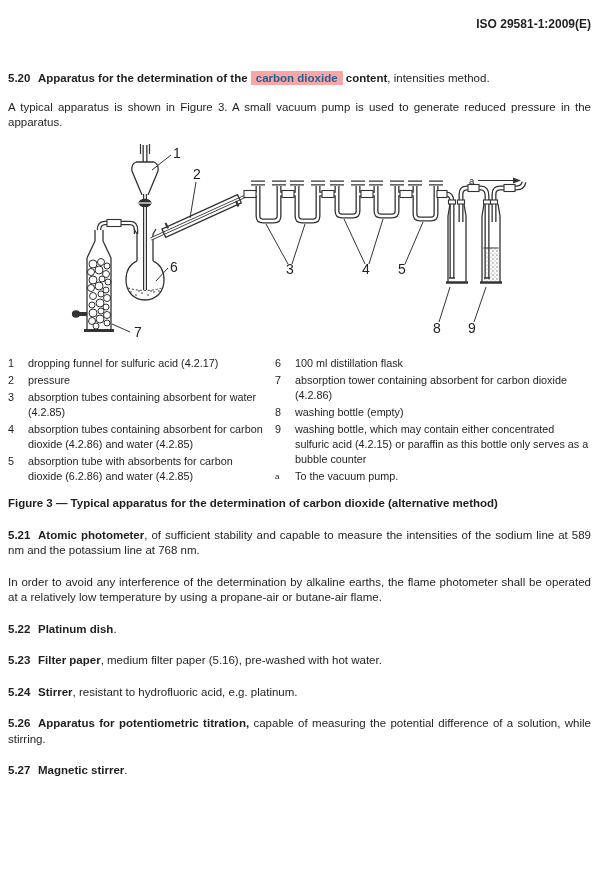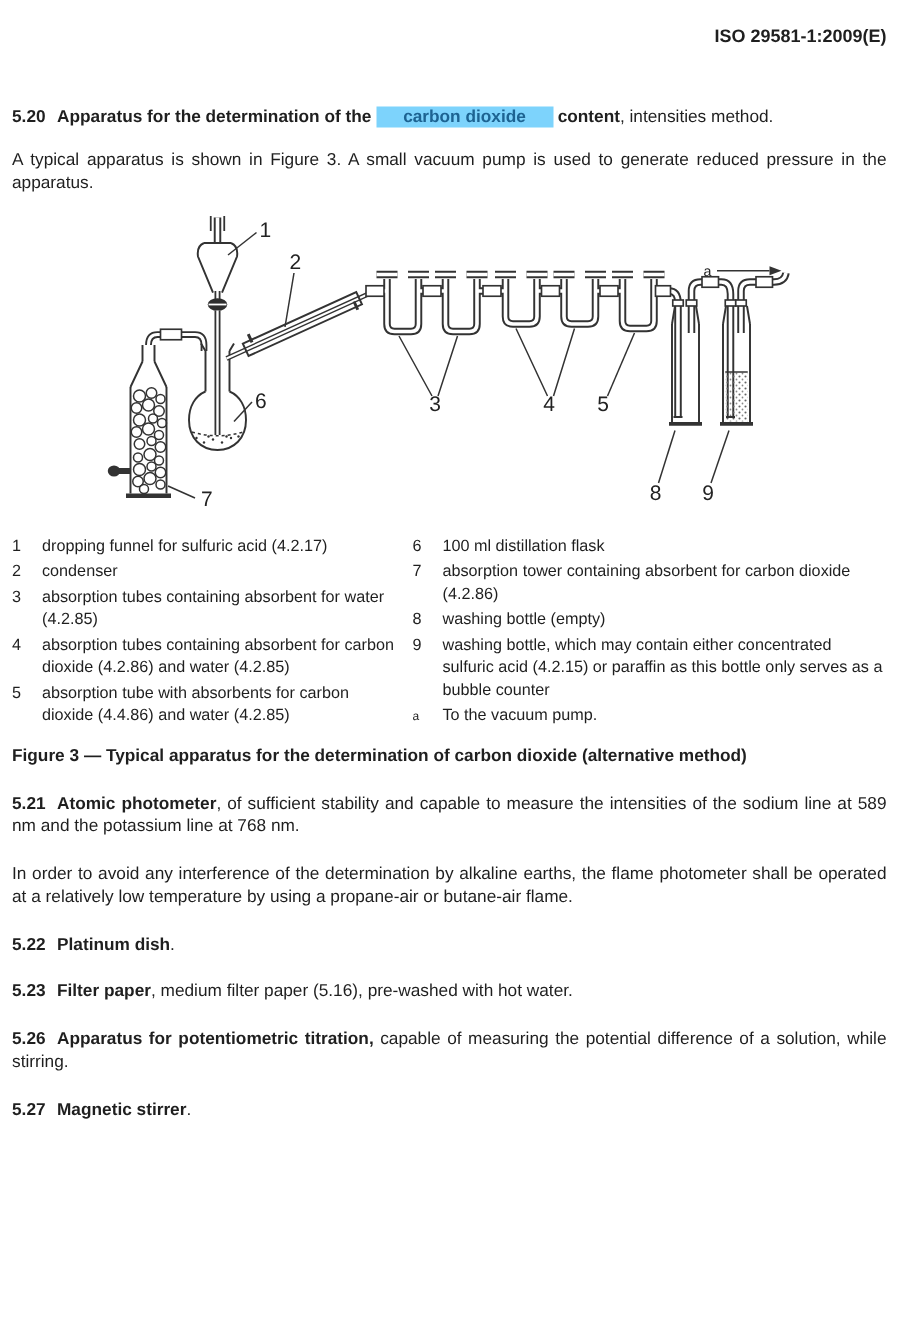--- a/index.html
+++ b/index.html
@@ -7,21 +7,21 @@
        font-family:"Liberation Sans",sans-serif;font-size:11.5px;line-height:15.5px;
        overflow:hidden;}
   .page{padding:0 9px 0 8px;margin-top:15px;}
   .doc-ref{margin-top:17px;text-align:right;font-weight:bold;font-size:12px;line-height:15px;}
   p{margin:0;}
   .clause{margin-top:16px;}
   .clause-520{margin-top:39px;}
   .para{text-align:justify;}
   .p520{margin-top:13px;}
   .cnum{display:inline-block;width:30px;font-weight:bold;}
-  .hl{background:#7dd3fc;color:#1d6392;font-weight:bold;padding:1px 18px;}
+  .hl{background:#fca5a5;color:#1d6392;font-weight:bold;padding:1px 5px;}
   b{font-weight:bold;}
   figure{margin:11px 0 0 -8px;width:600px;}
   svg text{font-family:"Liberation Sans",sans-serif;font-size:14px;fill:#222;}
   svg text.small-a{font-size:9.5px;}
   .key-title{margin-top:8px;font-weight:bold;}
   .key-cols{display:flex;gap:12px;margin-top:5px;font-size:10.8px;line-height:15px;}
   .kcol-left{width:255px;flex:none;}
   .kcol-right{flex:1;}
   .krow{display:flex;margin-bottom:2px;}
   .knum{width:20px;flex:none;}
@@ -210,33 +210,33 @@
 
 
   <div class="key-cols">
     <div class="kcol-left">
       <div class="krow">
           <span class="knum">1</span>
           <span class="ktext">dropping funnel for sulfuric acid (4.2.17)</span>
         </div>
       <div class="krow">
           <span class="knum">2</span>
-          <span class="ktext">condenser</span>
+          <span class="ktext">pressure</span>
         </div>
       <div class="krow">
           <span class="knum">3</span>
           <span class="ktext">absorption tubes containing absorbent for water (4.2.85)</span>
         </div>
       <div class="krow">
           <span class="knum">4</span>
           <span class="ktext">absorption tubes containing absorbent for carbon dioxide (4.2.86) and water (4.2.85)</span>
         </div>
       <div class="krow">
           <span class="knum">5</span>
-          <span class="ktext">absorption tube with absorbents for carbon dioxide (4.4.86) and water (4.2.85)</span>
+          <span class="ktext">absorption tube with absorbents for carbon dioxide (6.2.86) and water (4.2.85)</span>
         </div>
     </div>
     <div class="kcol-right">
       <div class="krow">
           <span class="knum">6</span>
           <span class="ktext">100 ml distillation flask</span>
         </div>
       <div class="krow">
           <span class="knum">7</span>
           <span class="ktext">absorption tower containing absorbent for carbon dioxide (4.2.86)</span>
@@ -259,20 +259,21 @@
   <p class="caption">Figure 3 — Typical apparatus for the determination of carbon dioxide (alternative method)</p>
 
   <p class="clause para"><span class="cnum">5.21</span><b>Atomic photometer</b><span>, of sufficient stability and capable to measure the intensities of the sodium line at 589 nm and the potassium line at 768 nm.</span></p>
 
   <p class="clause para">In order to avoid any interference of the determination by alkaline earths, the flame photometer shall be operated at a relatively low temperature by using a propane-air or butane-air flame.</p>
 
   <p class="clause para"><span class="cnum">5.22</span><b>Platinum dish</b><span>.</span></p>
 
   <p class="clause para"><span class="cnum">5.23</span><b>Filter paper</b><span>, medium filter paper (5.16), pre-washed with hot water.</span></p>
 
+  <p class="clause para"><span class="cnum">5.24</span><b>Stirrer</b><span>, resistant to hydrofluoric acid, e.g. platinum.</span></p>
 
 
   <p class="clause para"><span class="cnum">5.26</span><b>Apparatus for potentiometric titration,</b><span> capable of measuring the potential difference of a solution, while stirring.</span></p>
 
   <p class="clause para"><span class="cnum">5.27</span><b>Magnetic stirrer</b><span>.</span></p>
 
 
 </div>
 
 </body></html>

